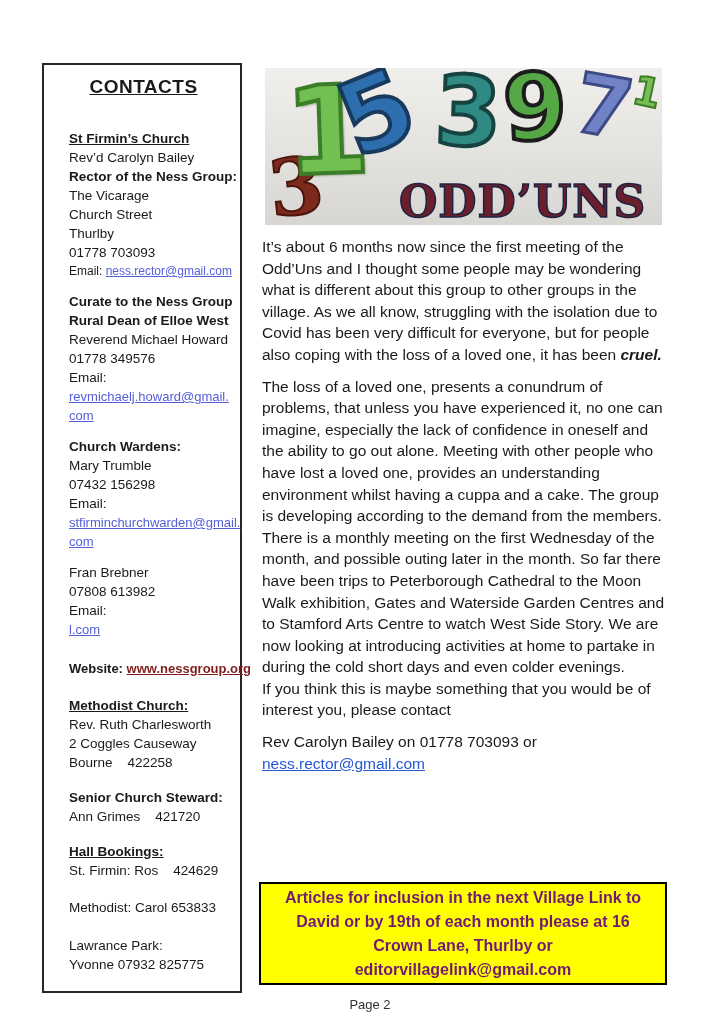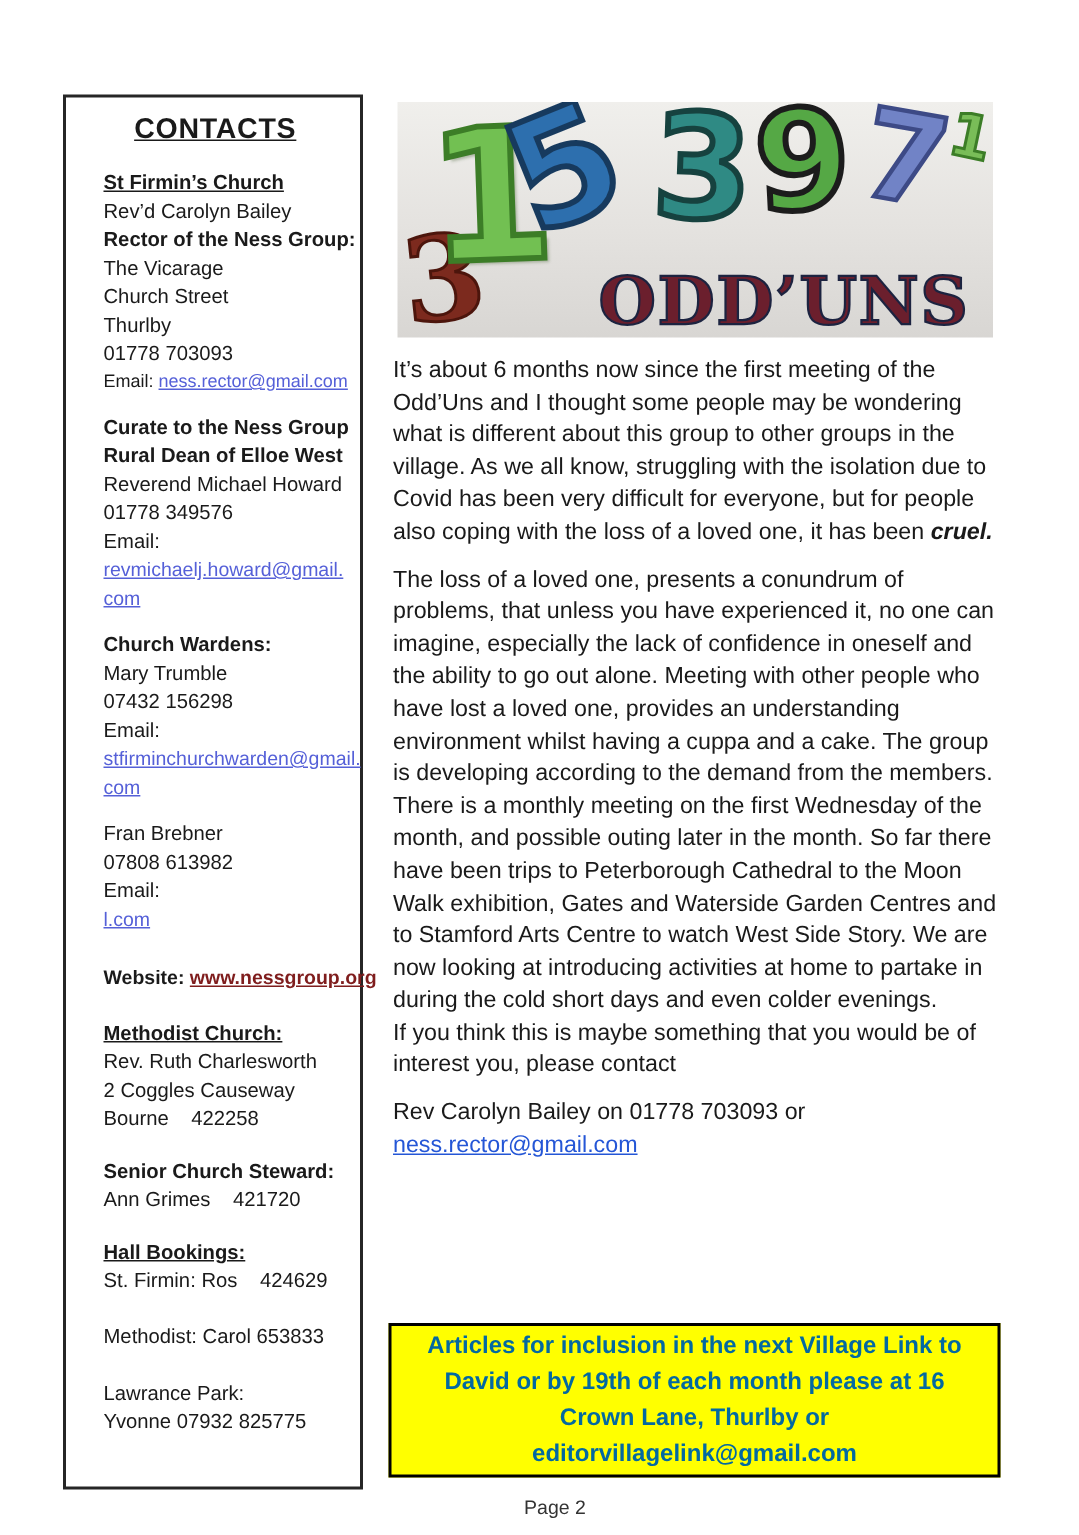--- a/index.html
+++ b/index.html
@@ -7,21 +7,21 @@
     width:719px;height:1023px;position:relative;background:#ffffff;
     font-family:"Liberation Sans",sans-serif;color:#1a1a1a;overflow:hidden;
   }
   
   .contacts{
     position:absolute;left:42px;top:63px;width:200px;height:930px;
     border:2px solid #262626;box-sizing:border-box;padding:9px 6px 8px 9px;
     background:#ffffff;
   }
   .c-title{
-    margin:2px 0 14px 0;text-align:center;font-size:19px;font-weight:bold;
+    margin:2px 0 31px 0;text-align:center;font-size:19px;font-weight:bold;
     text-decoration:underline;letter-spacing:.5px;
   }
   .sec{margin:0 0 12px 16px;}
   .ln{font-size:13.5px;line-height:19px;white-space:nowrap;}
   .b{font-weight:bold;}
   .u{text-decoration:underline;}
   .sm{font-size:12px;line-height:18px;}
   .lk{color:#5560d8;text-decoration:underline;cursor:pointer;font-size:13px;white-space:nowrap;}
   .weblk{color:#7f1d1d;text-decoration:underline;cursor:pointer;font-weight:bold;font-size:13px;}
   .weblabel{font-weight:bold;font-size:13px;}
@@ -54,21 +54,21 @@
   .article p{margin:0 0 10px 0;}
   .emph{font-weight:bold;font-style:italic;}
   .alink{color:#2456d6;text-decoration:underline;cursor:pointer;}
   
   .notice{
     position:absolute;left:259px;top:882px;width:408px;height:103px;
     background:#ffff00;border:2px solid #000000;box-sizing:border-box;
     display:flex;align-items:center;justify-content:center;
   }
   .notice-text{
-    text-align:center;font-weight:bold;font-size:16px;line-height:24px;color:#0369a1;
+    text-align:center;font-weight:bold;font-size:16px;line-height:24px;color:#701a75;
   }
   
   .footer{
     position:absolute;left:0;top:997px;width:740px;text-align:center;
     font-size:13px;color:#333;
   }
 </style>
 </head>
 <body>
 

